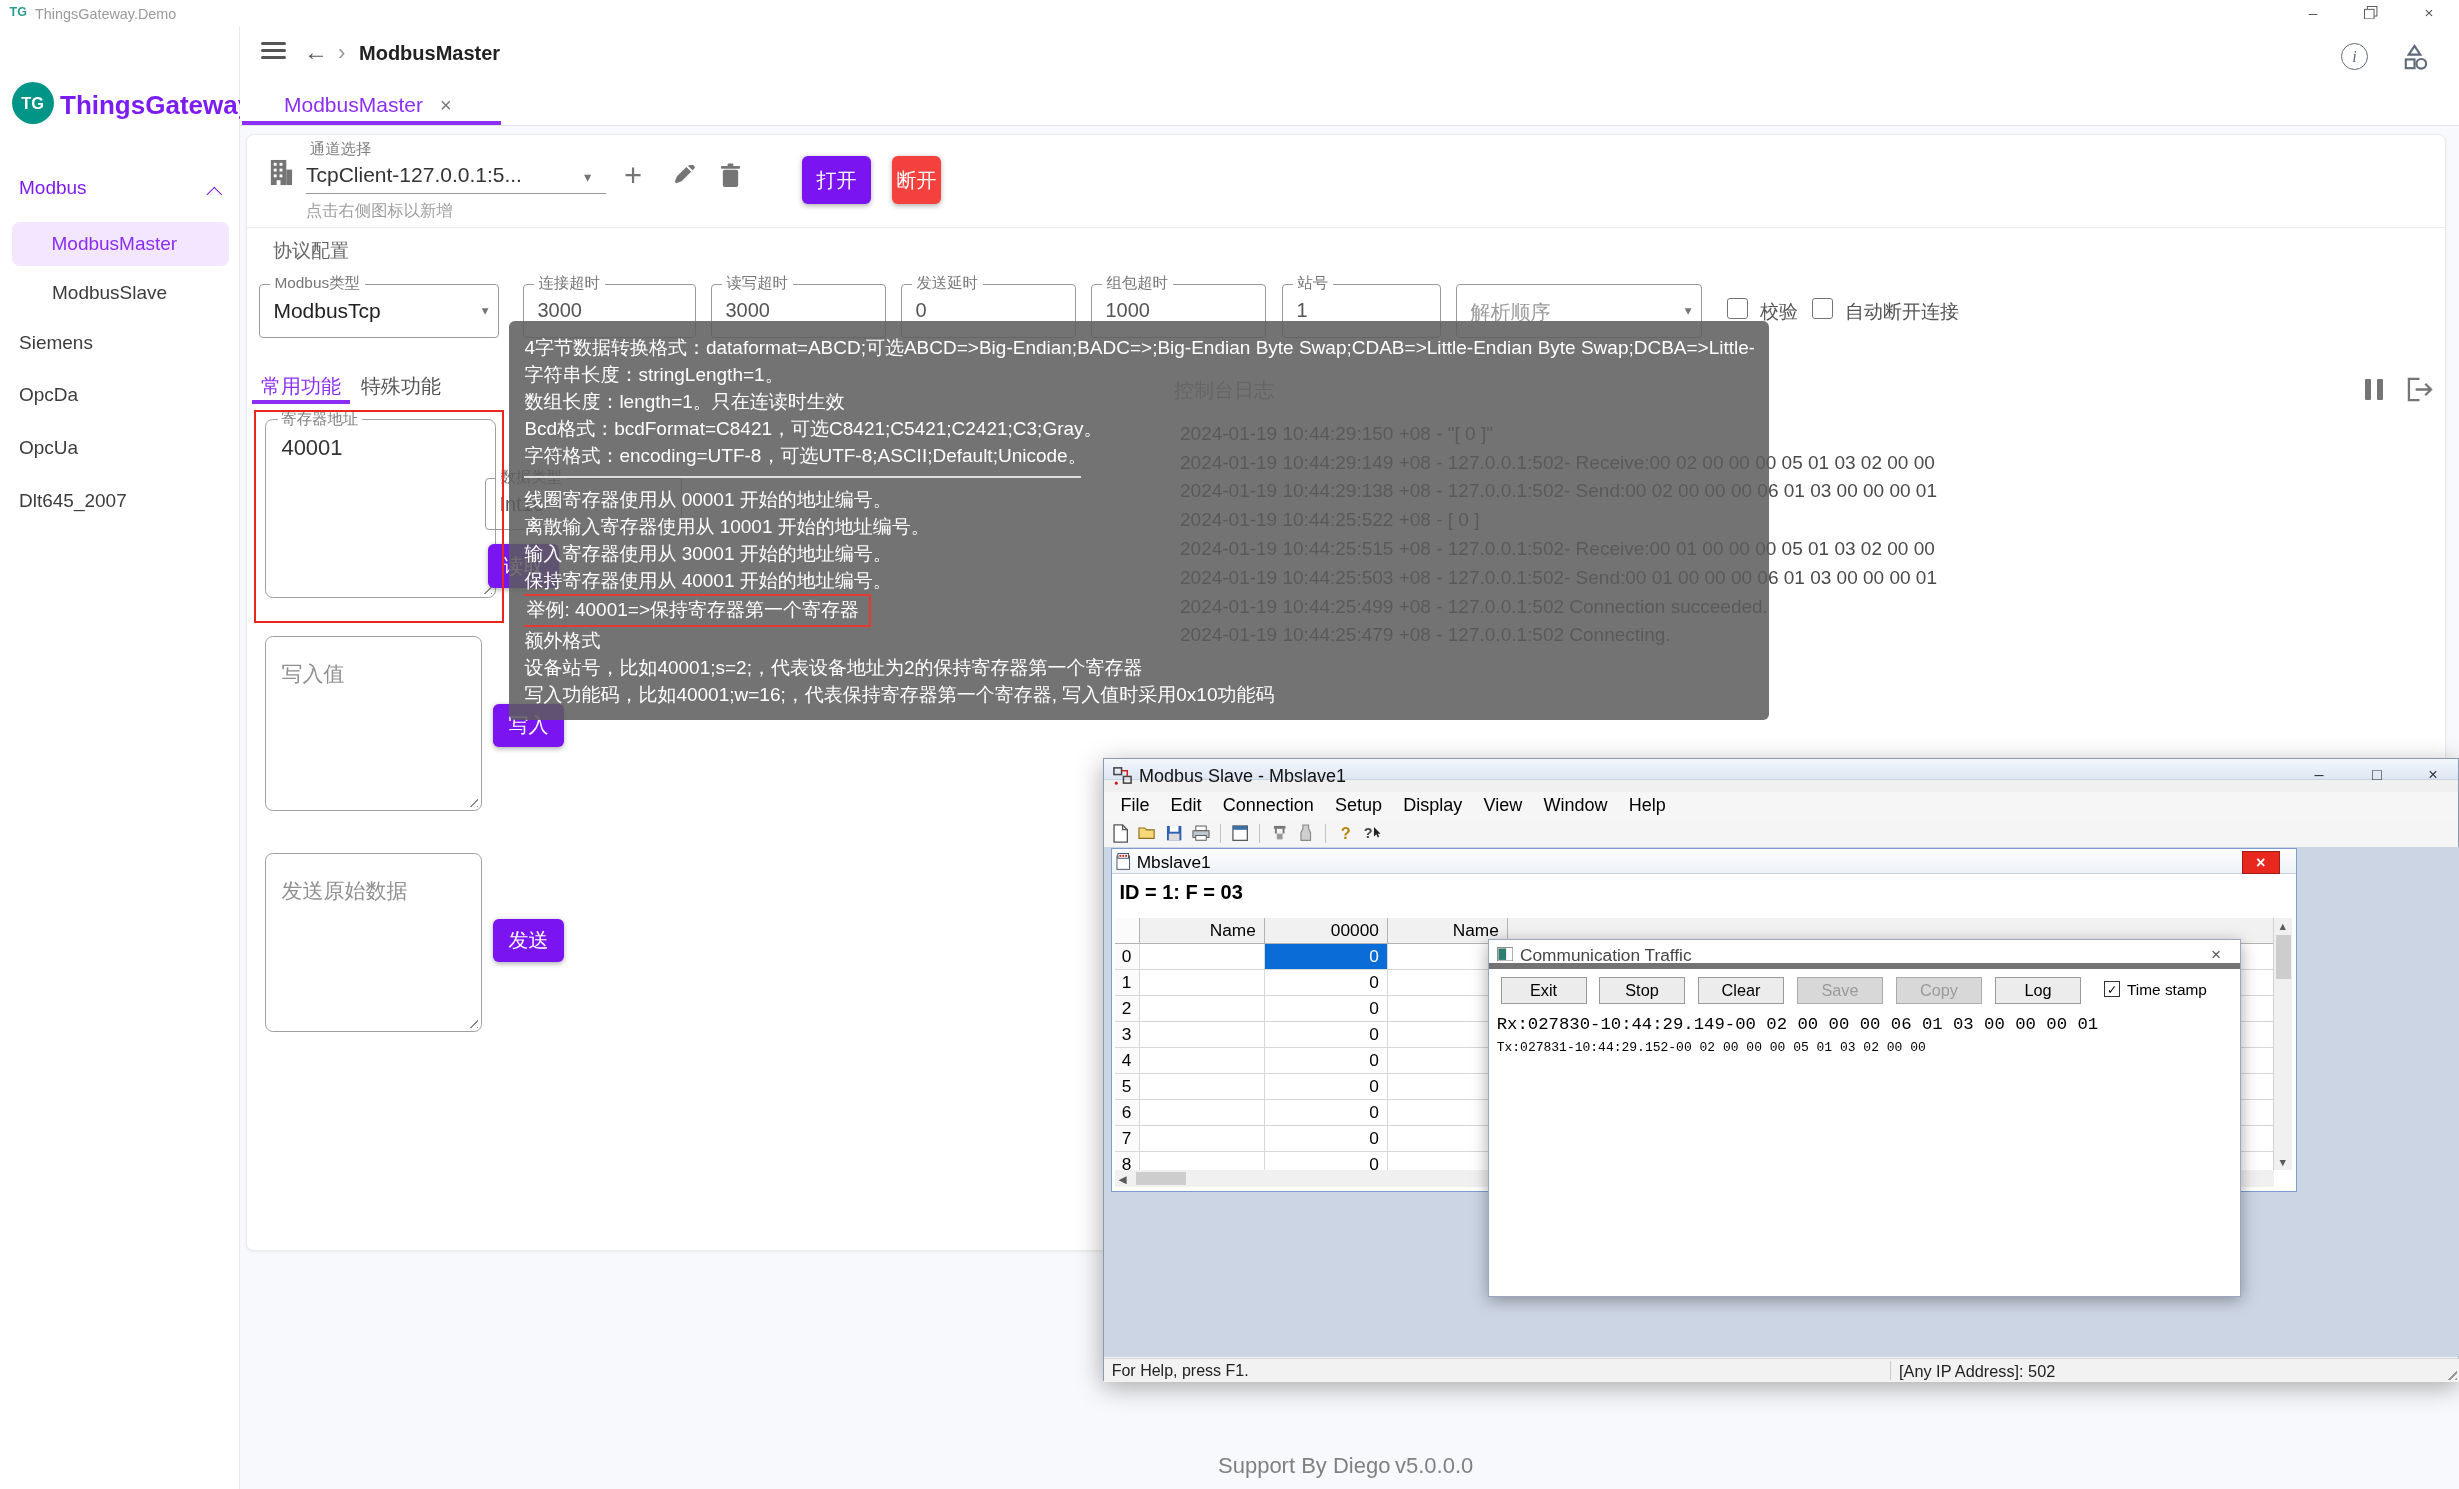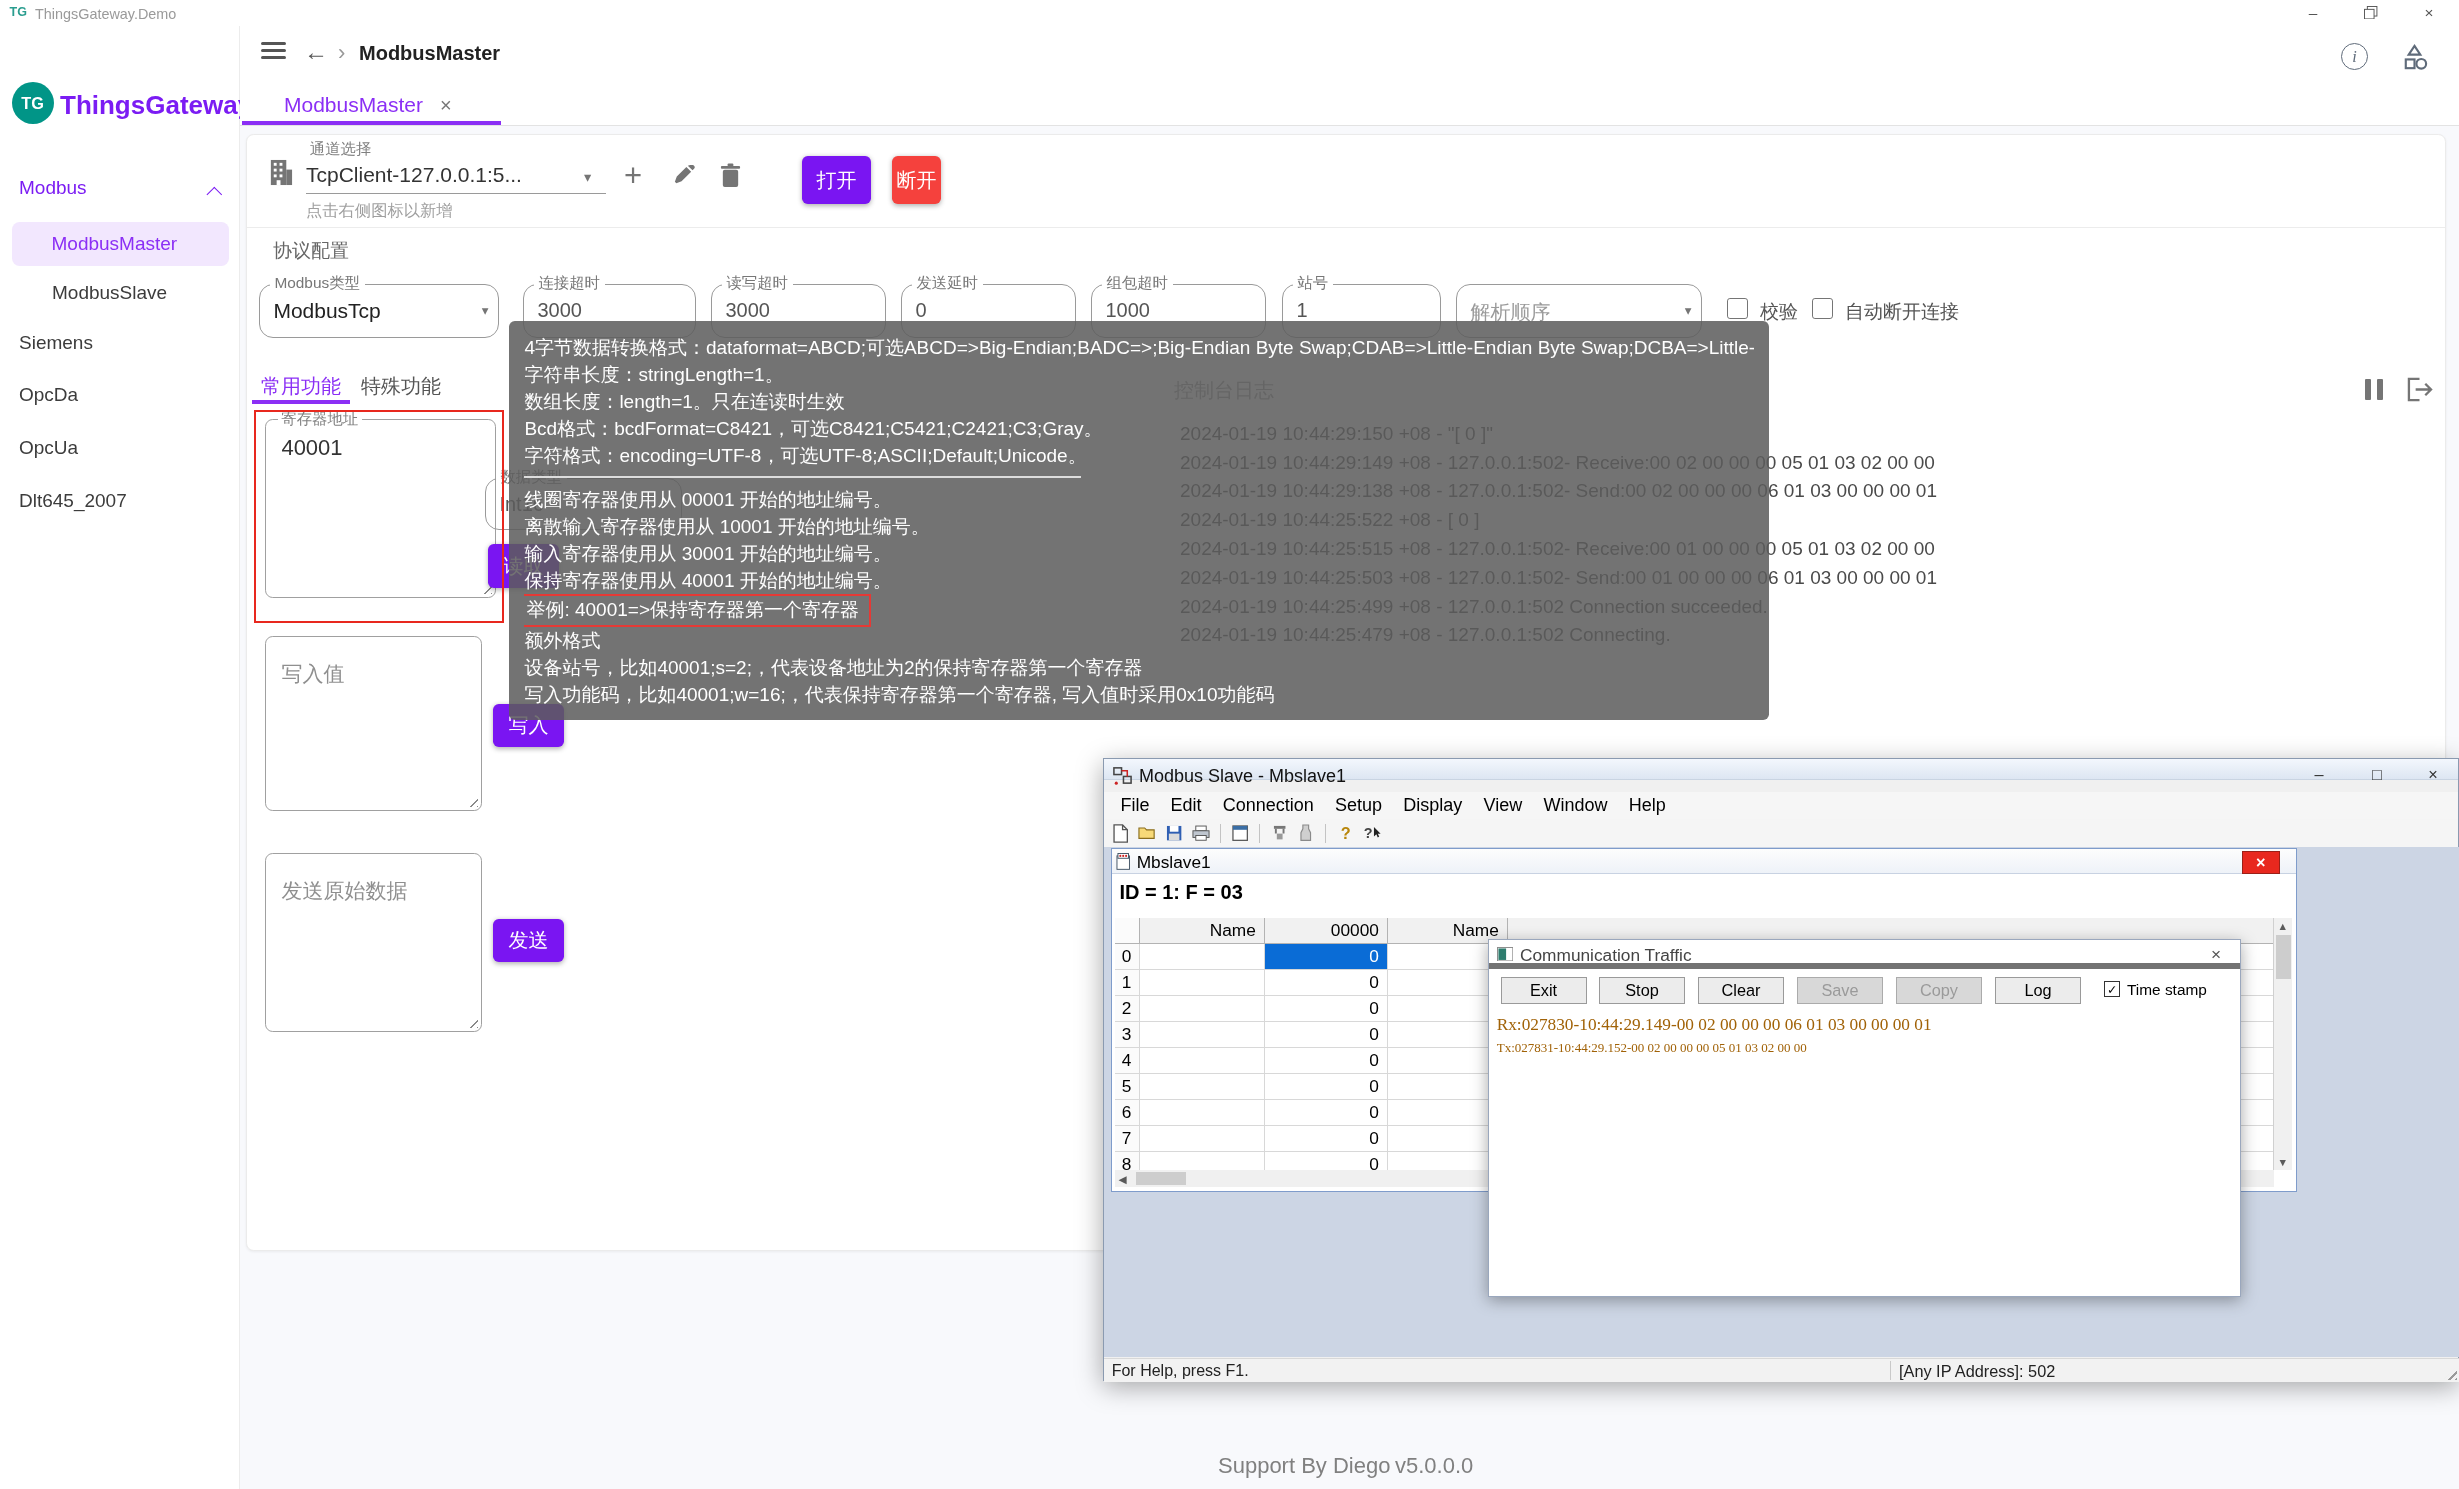--- a/index.html
+++ b/index.html
@@ -38,21 +38,21 @@
   .underl{position:absolute;height:1px;background:#9a9a9a}
   .hint{position:absolute;font-size:16.3px;color:#9f9f9f}
   .val{position:absolute;font-size:21px;color:#333}
   .caret{position:absolute;font-size:14.4px;color:#757575}
   .iconbtn{position:absolute;color:#757575}
   .btn{position:absolute;border-radius:5.8px;color:#fff;display:flex;align-items:center;justify-content:center;box-shadow:0 1.9px 4.8px rgba(0,0,0,.3);font-size:20px}
   .btn-p{background:#7a15f2}
   .btn-r{background:#f5413d}
   .divider{position:absolute;background:#ececec}
   .sec-title{position:absolute;font-size:19px;color:#666}
-  .fieldset{position:absolute;height:54px;border:1.4px solid #9a9a9a;border-radius:14px}
+  .fieldset{position:absolute;height:54px;border:1.4px solid #9a9a9a;border-radius:4px}
   .fieldset .fl{position:absolute;top:-8.6px;left:9.6px;background:#fff;padding:0 4.8px;font-size:15.4px;color:#777;line-height:14.4px;white-space:nowrap}
   .fieldset .fv{position:absolute;left:13.4px;top:14.4px;font-size:20px;color:#555;white-space:nowrap}
   .fieldset .fc{position:absolute;right:9.6px;top:18px;font-size:13.4px;color:#757575}
   .cbox{position:absolute;width:21px;height:21px;border:1.9px solid #757575;border-radius:2.9px;background:#fff}
   .cblabel{position:absolute;font-size:19px;color:#555}
   .ftab{position:absolute;font-size:20px}
   .tarea{position:absolute;border:1.4px solid #a0a0a0;border-radius:7.7px;background:#fff}
   .tarea .ph{position:absolute;left:15.4px;top:23px;font-size:21px;color:#8f8f8f}
   .tarea .tv{position:absolute;left:15.4px;top:15.4px;font-size:22px;color:#333}
   .resize-h{position:absolute;right:2.9px;bottom:2.9px;width:11.5px;height:11.5px;background:repeating-linear-gradient(315deg,#8a8a8a 0 1.4px,transparent 1.4px 4.8px);clip-path:polygon(100% 0,100% 100%,0 100%)}
@@ -96,21 +96,21 @@
   .hscroll{left:2.9px;top:321px;width:1159px;height:17.3px;background:#f0f0f0}
   .sc-arrow{position:absolute;font-size:10.6px;color:#5a5a5a}
   .sc-thumb{position:absolute;background:#cdcdcd}
   
   .dlg{left:384px;top:92px;width:753px;height:358px;background:#fff;border:1px solid #9aa7bd;box-shadow:0 3.8px 15.4px rgba(0,0,0,.35)}
   .dlg-title{left:0;top:0;width:100%;height:29px;background:#fff;border-bottom:6px solid #737373}
   .dlg-title-text{left:31px;top:4.8px;font-size:17.3px;color:#444}
   .dlg-x{left:722px;top:3.8px;font-size:17.3px;color:#555}
   .dbtn{position:absolute;top:37px;width:86px;height:27px;background:#ececec;border:1px solid #9a9a9a;font-size:16.3px;color:#000;display:flex;align-items:center;justify-content:center}
   .dbtn.dis{background:#d8d8d8;color:#9a9a9a;border-color:#ababab}
-  .mono{font-family:Liberation Serif, serif;white-space:pre;color:#a16207}
+  .mono{font-family:Liberation Mono, monospace;white-space:pre;color:#000000}
   
   .statusbar{left:0;top:599px;width:1355px;height:24px;background:#f2f2f2;border-top:1px solid #d8d8d8}
   .grip{position:absolute;right:1.9px;bottom:1.9px;width:13.4px;height:13.4px;background:repeating-linear-gradient(315deg,#9a9a9a 0 1.9px,transparent 1.9px 4.8px);clip-path:polygon(100% 0,100% 100%,0 100%)}
   .footer-text{position:absolute;font-size:22px;color:#808080}
 </style>
 </head>
 <body>
 
 <div id="root">
 

